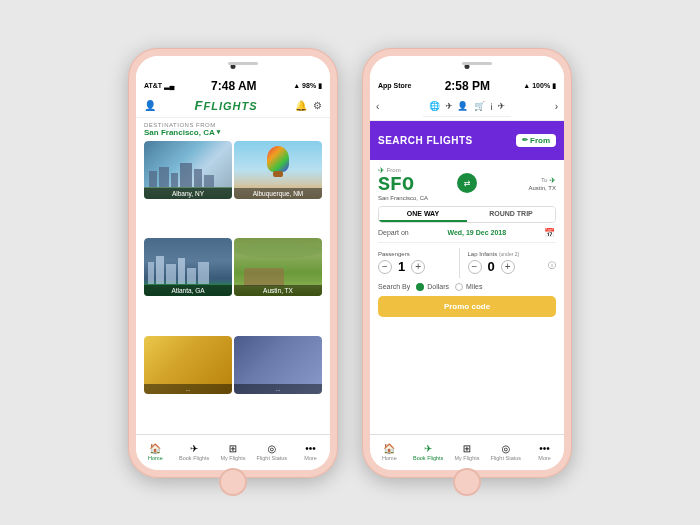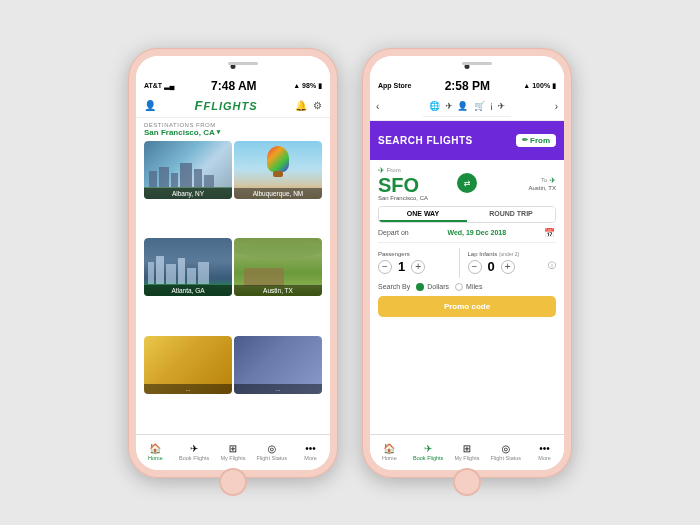--- a/index.html
+++ b/index.html
@@ -255,21 +255,21 @@
       gap: 5px;
       overflow: hidden;
     }
     .route-row {
       display: flex;
       align-items: center;
       justify-content: space-between;
     }
     .route-col { flex: 1; }
     .route-label { font-size: 6px; color: #888; display: flex; align-items: center; gap: 2px; }
-    .route-code { font-size: 20px; font-weight: 700; color: #1a8c3e; line-height: 1; }
+    .route-code { font-size: 20px; font-weight: 700; color: #1a8c3e; line-height: 1; font-family: Liberation Mono, monospace; }
     .route-city { font-size: 6px; color: #555; }
     .route-swap {
       width: 20px;
       height: 20px;
       border-radius: 50%;
       background: #1a8c3e;
       display: flex;
       align-items: center;
       justify-content: center;
       color: #fff;

